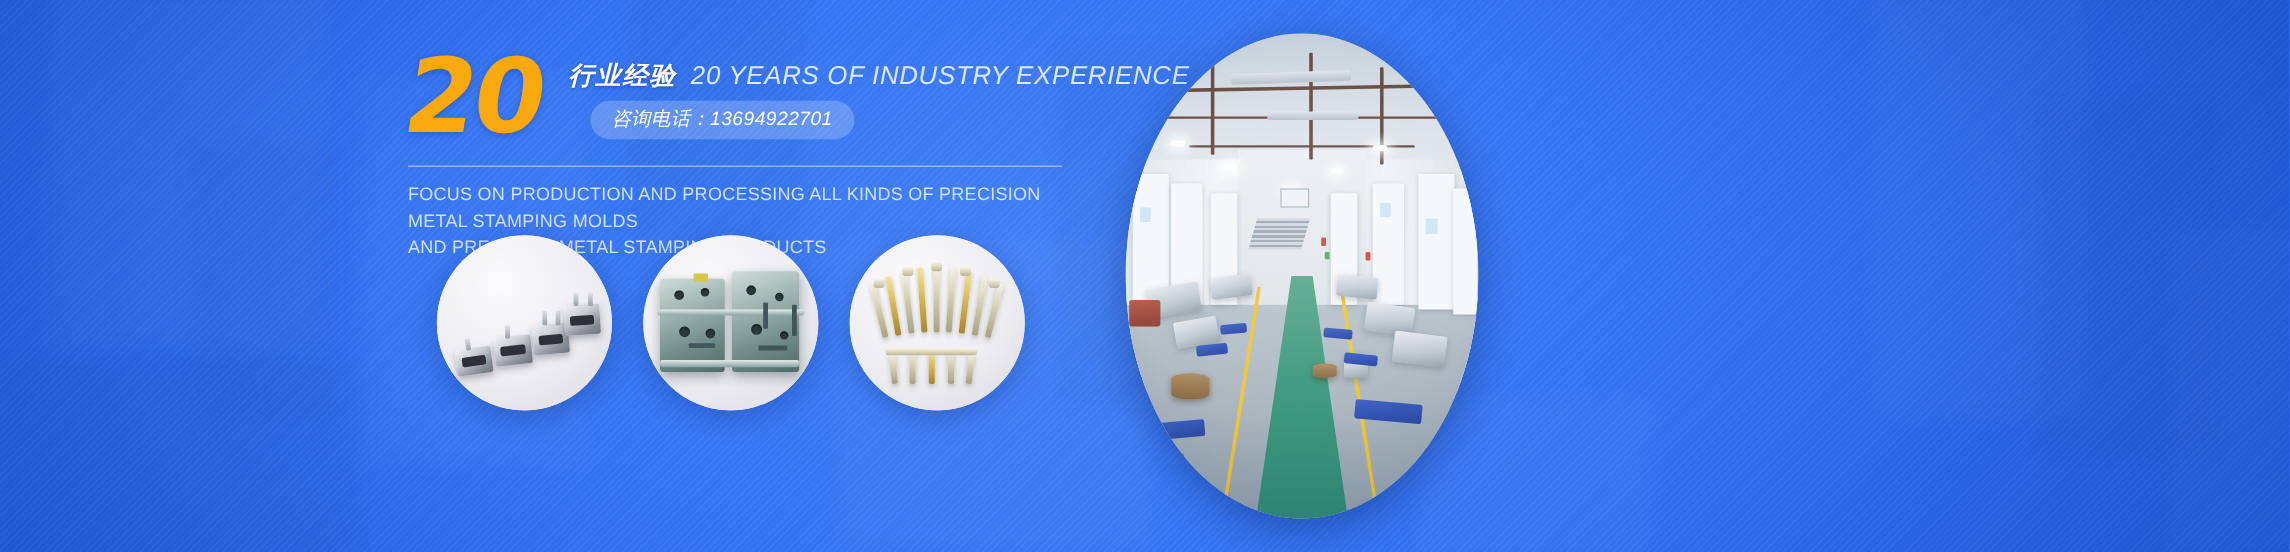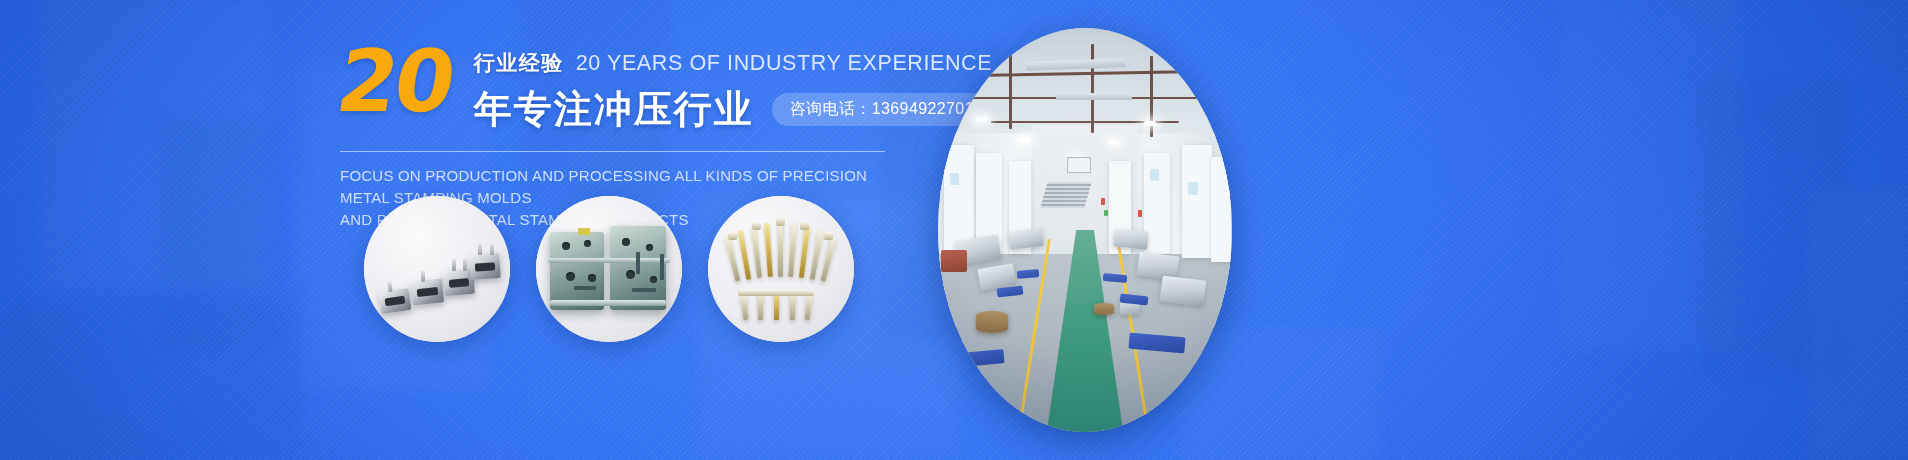--- a/index.html
+++ b/index.html
@@ -80,20 +80,21 @@
     color: #f9a90e;
     letter-spacing: -3px;
     transform: skewX(-9deg);
     margin-top: 2px;
     text-shadow: 0 2px 5px rgba(12,44,120,.30);
   }
 
   .headline-text {
     margin-left: 22px;
     padding-top: 9px;
+    font-style: italic;
   }
 
   .line-1 {
     display: flex;
     align-items: baseline;
     white-space: nowrap;
   }
   .cn-small {
     font-family: "DejaVu Sans", sans-serif;
     font-weight: 700;
@@ -380,21 +381,20 @@
     <div class="headline-row">
       <div class="big-number">20</div>
 
       <div class="headline-text">
         <div class="line-1">
           <span class="cn-small">行业经验</span>
           <span class="en-small">20 YEARS OF INDUSTRY EXPERIENCE</span>
         </div>
 
         <div class="line-2">
-          <span class="cn-big">年专注冲压行业</span>
           <span class="phone-pill">咨询电话：13694922701</span>
         </div>
       </div>
     </div>
 
     <div class="divider"></div>
 
     <div class="sub-en">
       <div>FOCUS ON PRODUCTION AND PROCESSING ALL KINDS OF PRECISION METAL STAMPING MOLDS</div>
       <div>AND PRECISION METAL STAMPING PRODUCTS</div>

